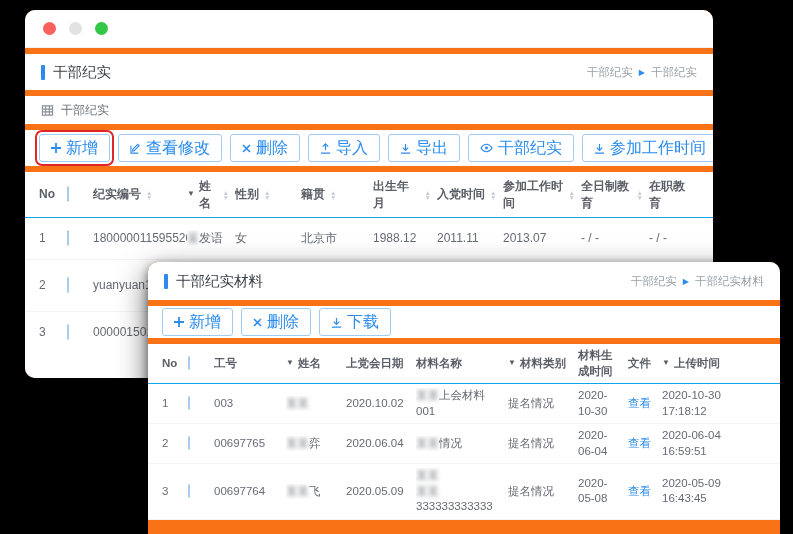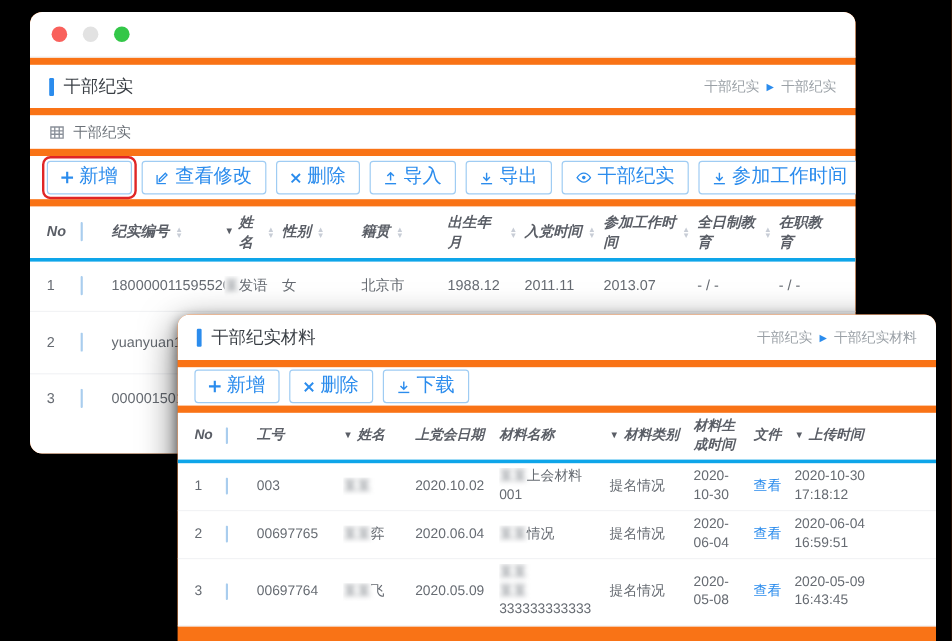--- a/index.html
+++ b/index.html
@@ -34,21 +34,21 @@
   .tbtn .ic { display:inline-flex; }
   .tbtn.annotated { outline:2px solid #e02626; outline-offset:2px; }
 
   .tablewrap { background:#fff; margin-top:6px; }
   .trow { display:grid; align-items:center; padding:0 14px; border-bottom:1px solid #f2f3f5;
     color:#666b72; }
   .bt { grid-template-columns:28px 26px 94px 48px 66px 72px 64px 66px 78px 68px minmax(0,1fr);
     font-size:12px; }
   .ft { grid-template-columns:26px 26px 72px 60px 70px 92px 70px 50px 34px minmax(0,1fr);
     font-size:11.5px; }
-  .thead { font-weight:bold; color:#5a5e66; border-bottom:3px solid #0ea5e9;font-style:italic; }
+  .thead { font-weight:bold; color:#5a5e66; border-bottom:1px solid #0ea5e9; }
   #back-window .thead { height:46px; }
   #front-window .thead { min-height:34px; padding-top:4px; padding-bottom:4px; }
   .hcell { display:flex; align-items:center; gap:3px; }
   .sort { display:inline-flex; flex-direction:column; font-size:6.5px; line-height:5px;
     color:#c8cdd6; cursor:pointer; margin-left:2px; }
   .filter-ic { font-size:8px; color:#5a5e66; margin-right:1px; }
   .cell { min-width:0; overflow:hidden; padding-right:6px; line-height:1.35; }
   .checkbox { width:14px; height:14px; border:1px solid #a9cdee; border-radius:2px;
     background:#fff; cursor:pointer; }
   .redact { filter:blur(2px); color:#7a7f85; }

